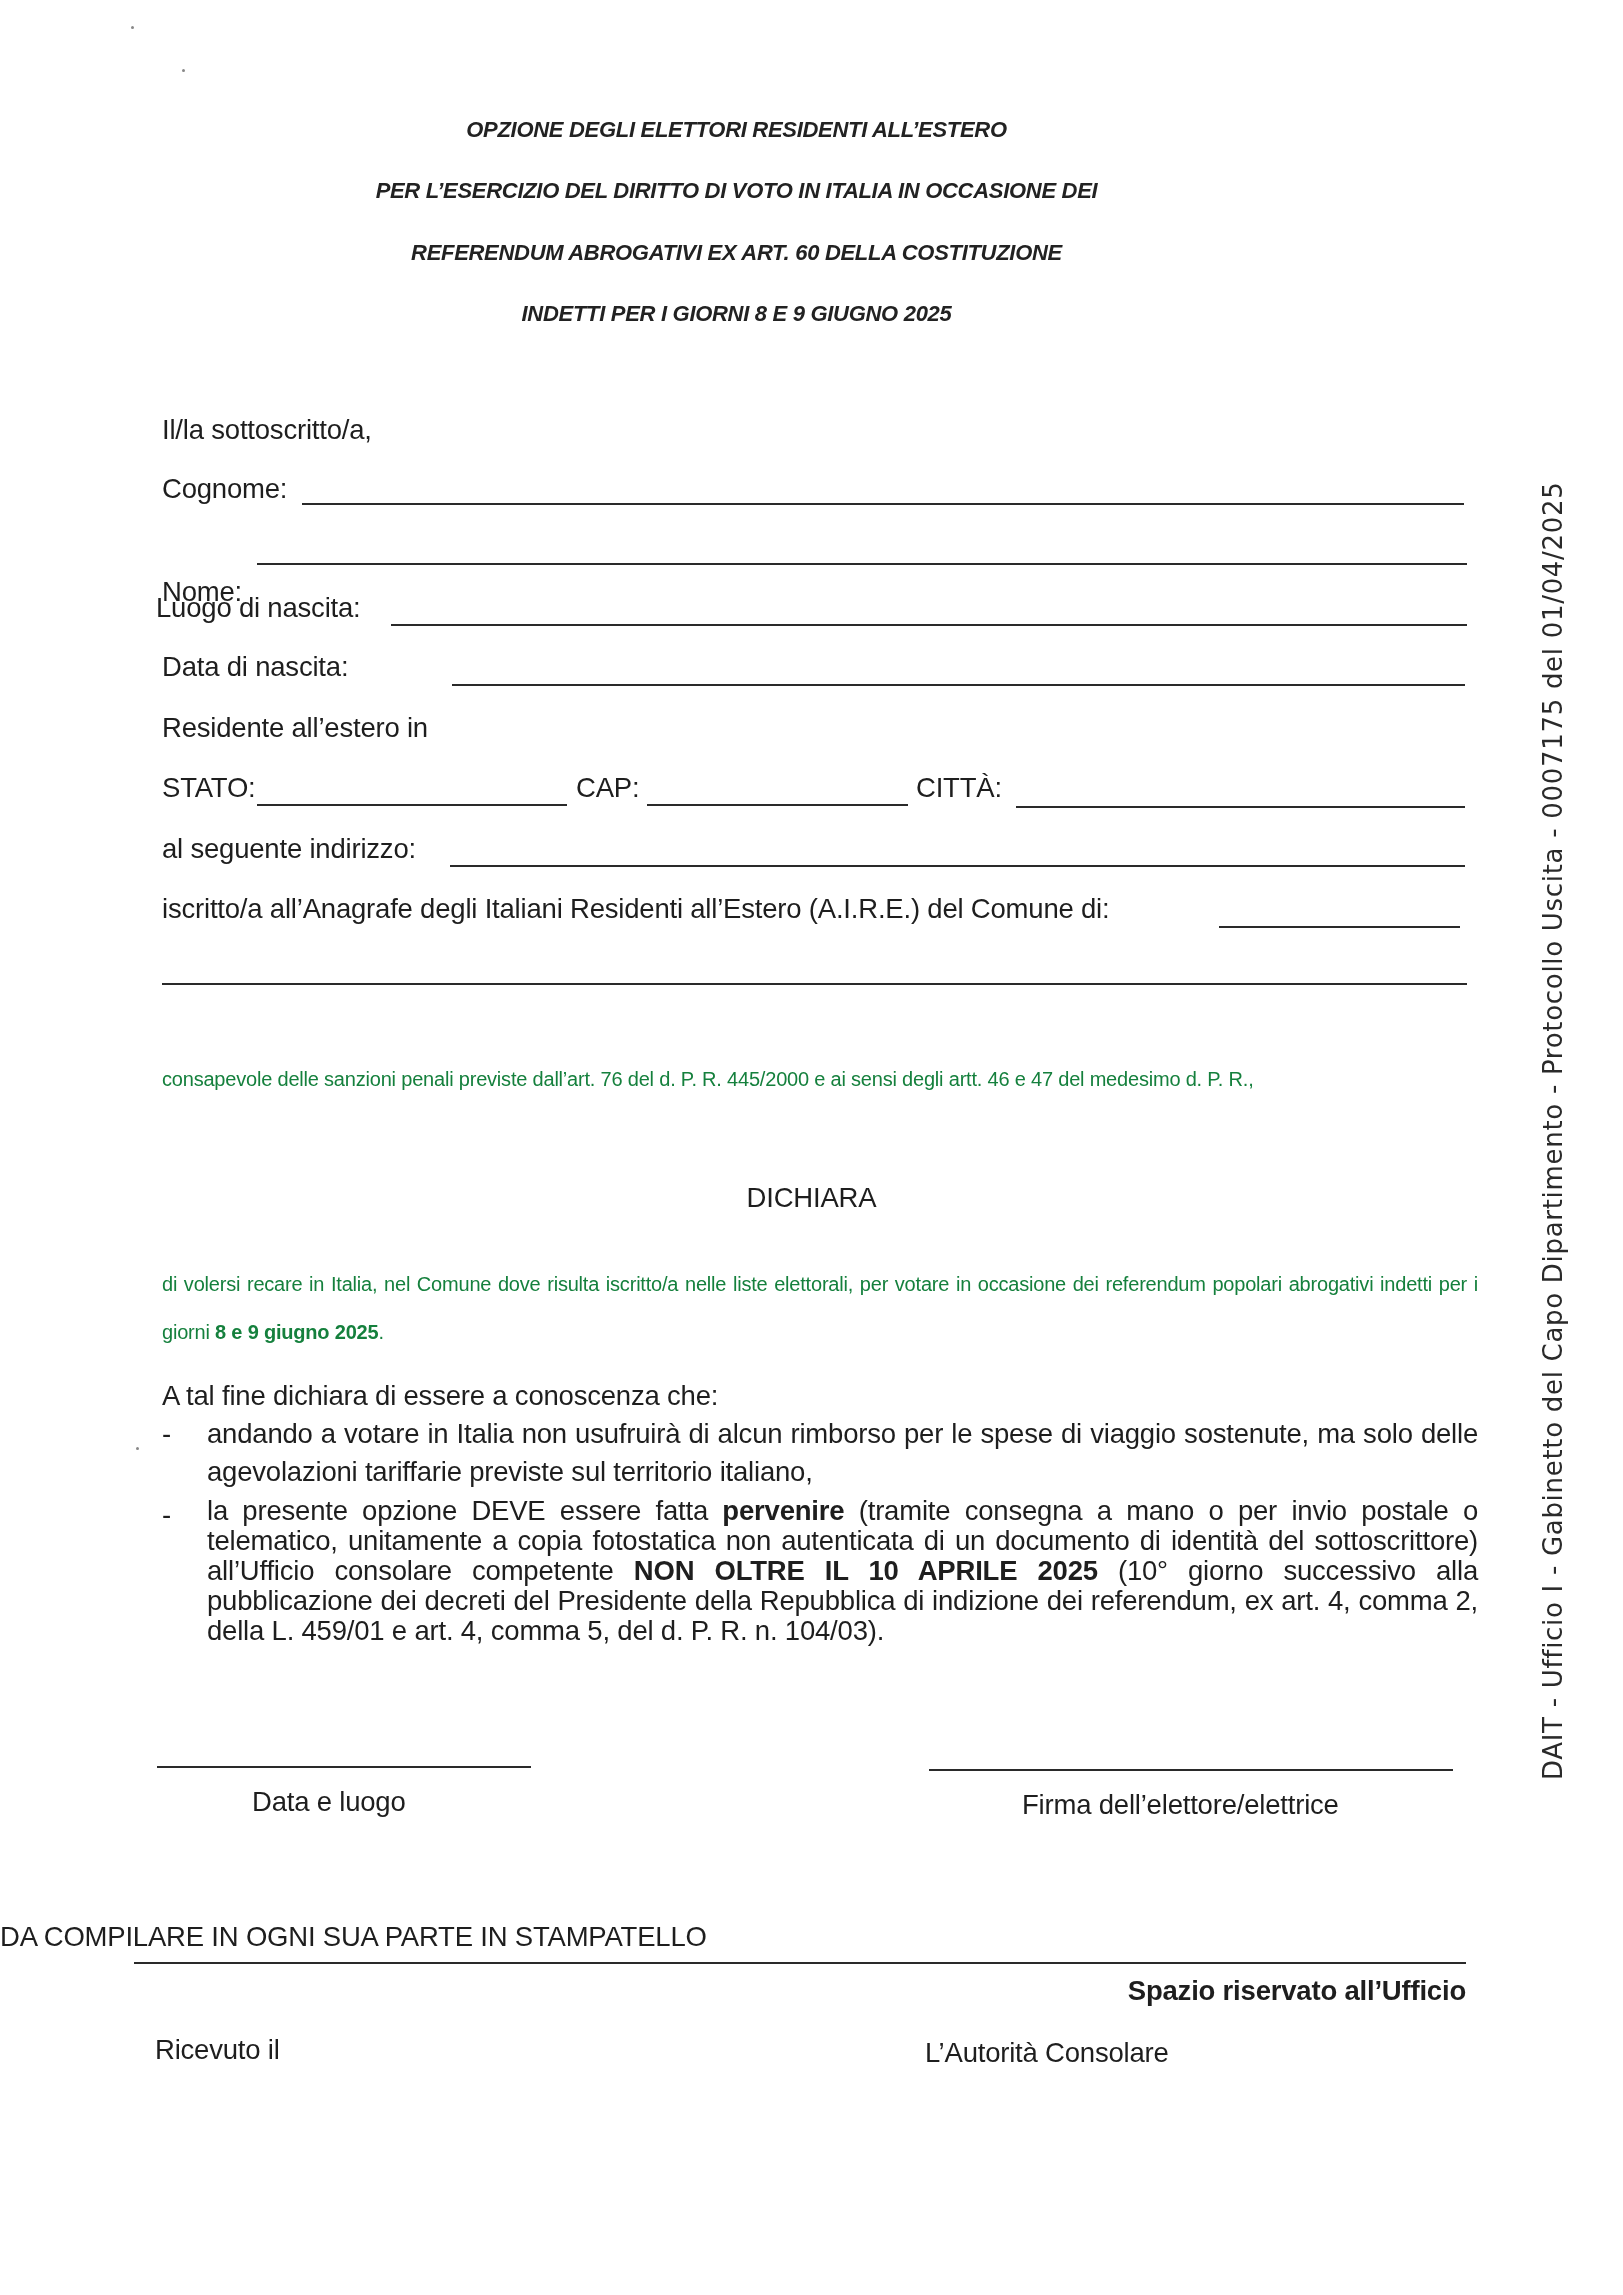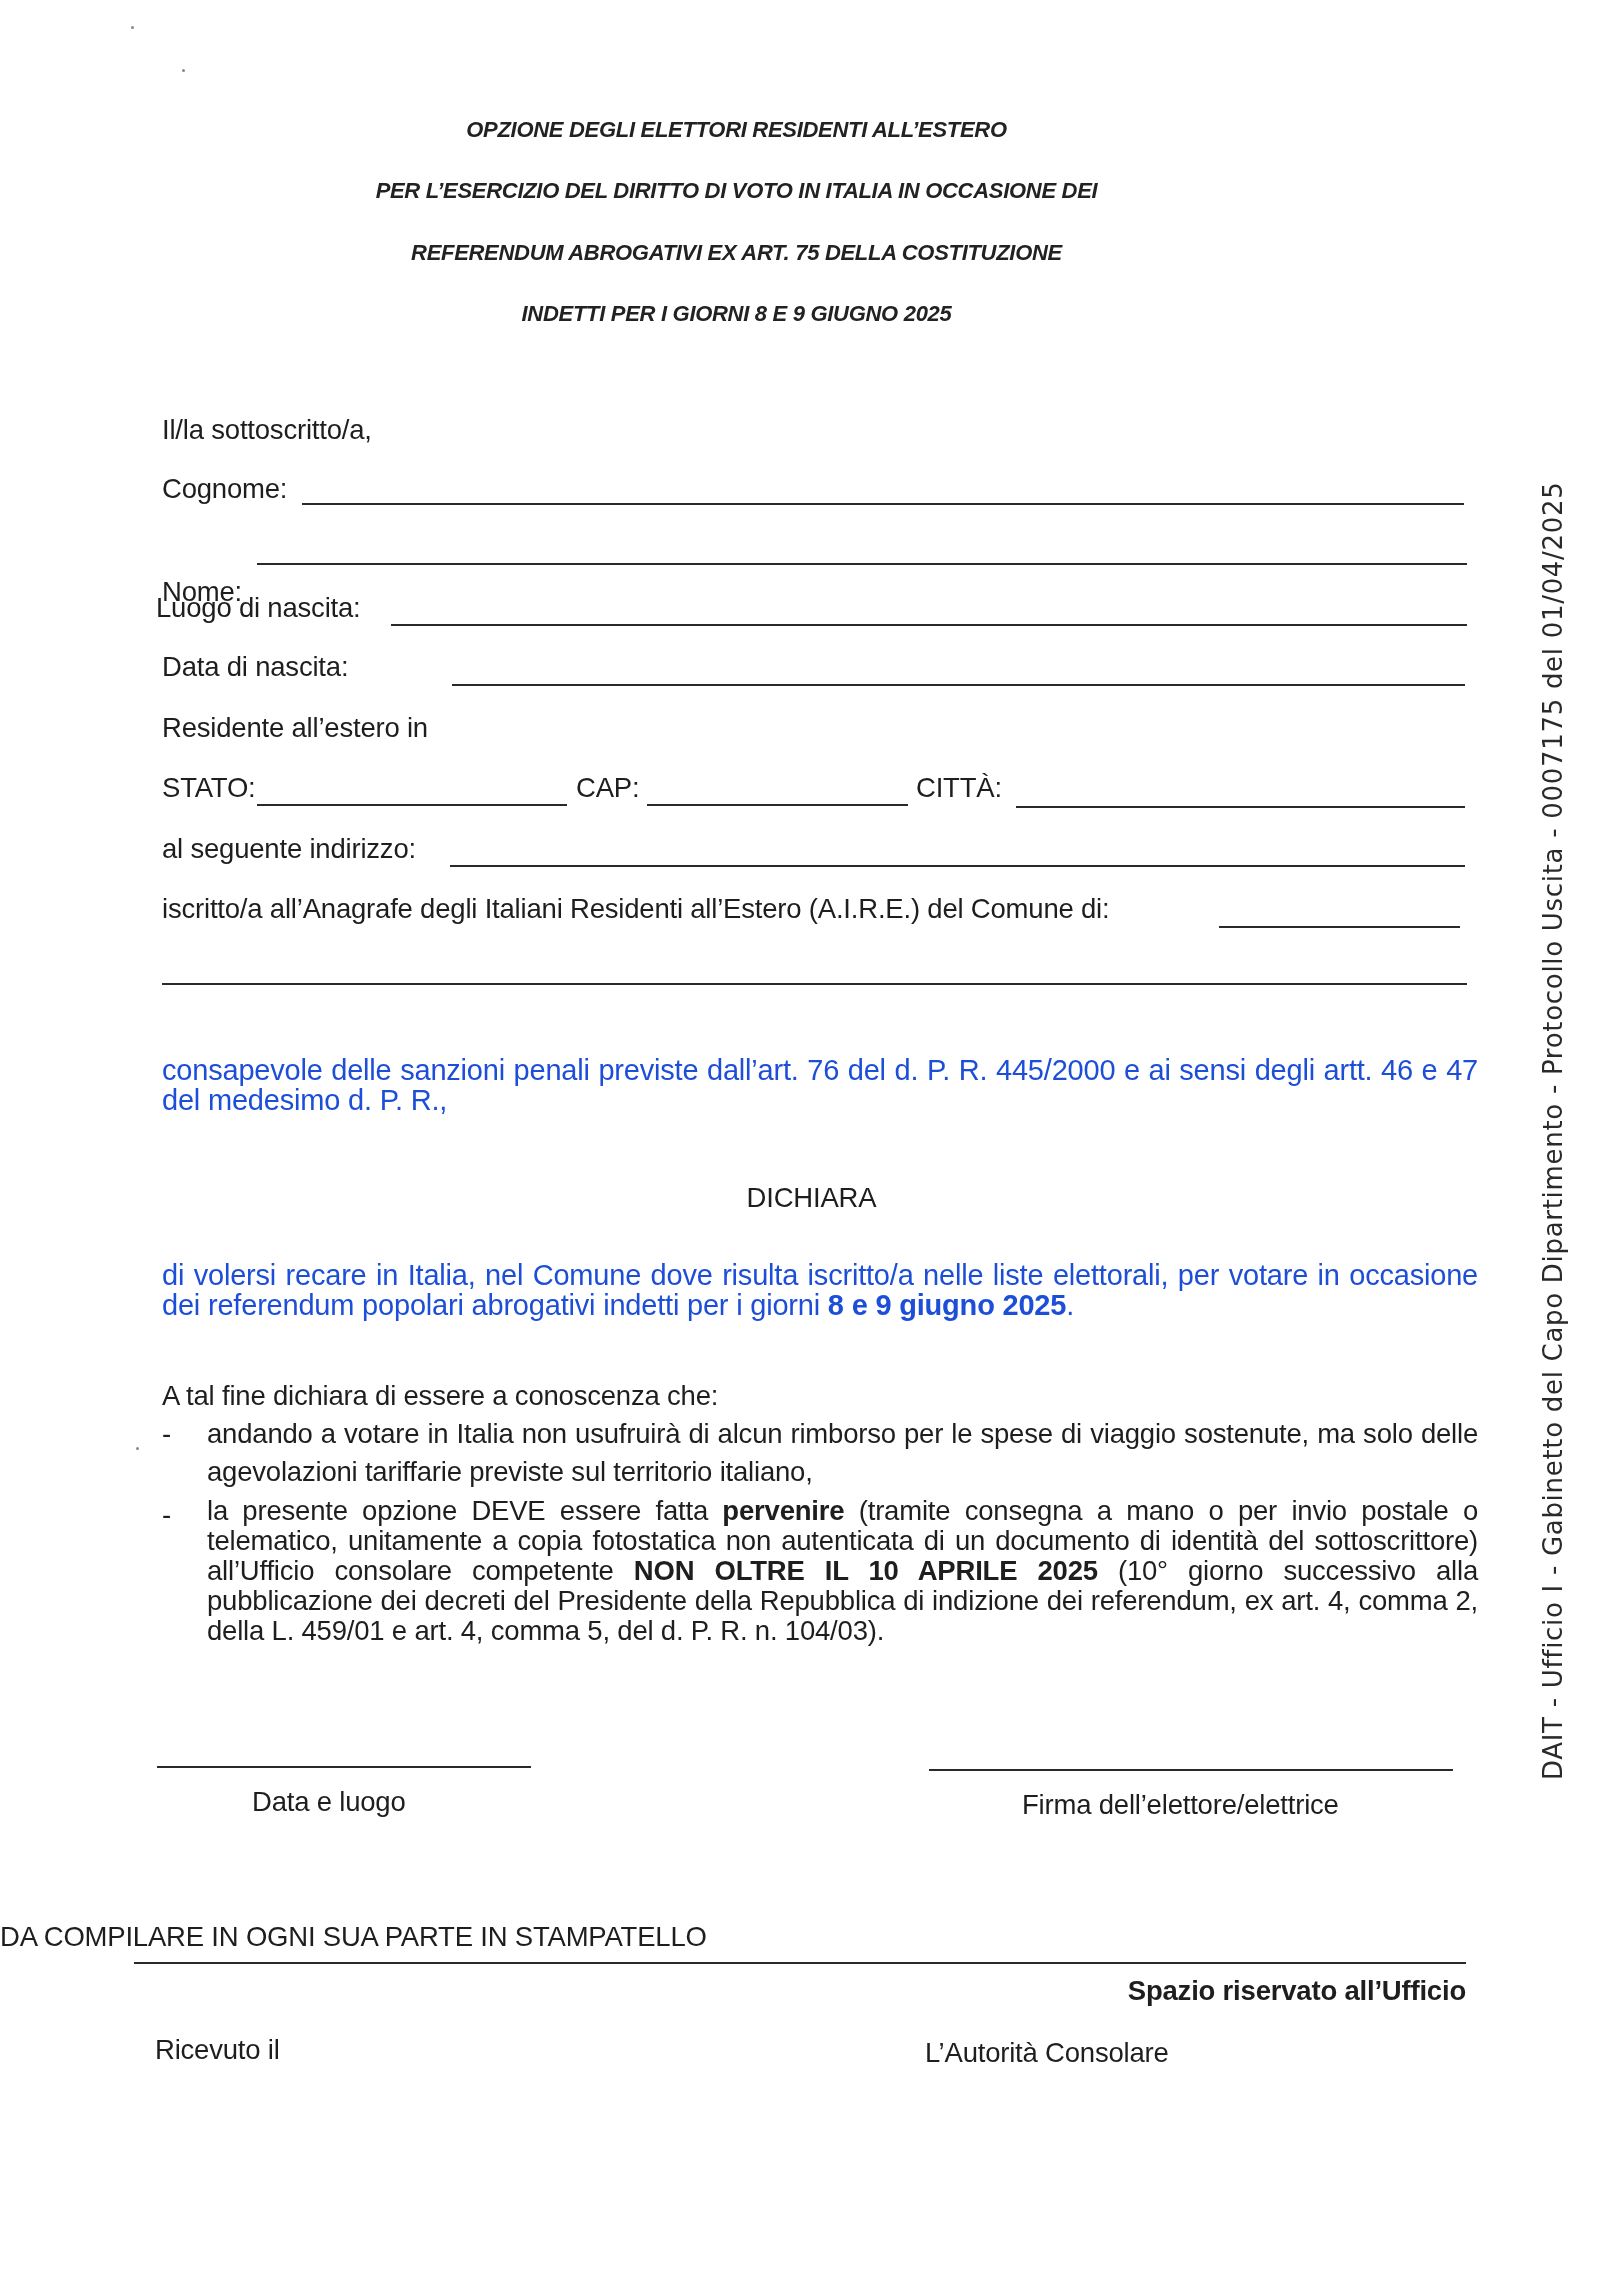--- a/index.html
+++ b/index.html
@@ -9,22 +9,22 @@
     color: #1e1e1e;
   }
   .title {
     position: absolute; left: 0; width: 1473px; text-align: center;
     font-weight: bold; font-style: italic; font-size: 22px; letter-spacing: -0.3px;
     color: #222;
   }
   .txt { position: absolute; font-size: 27.5px; white-space: nowrap; color: #1e1e1e; letter-spacing: -0.2px; }
   .line { position: absolute; height: 0; border-top: 2px solid #2a2a2a; }
   .para {
-    position: absolute; left: 162px; width: 1316px; font-size: 29px; line-height: 30px;
-    text-align: justify; color: #1d4ed8; letter-spacing: -0.2px;
+    position: absolute; left: 162px; width: 1316px; font-size: 20px; line-height: 48px;
+    text-align: justify; color: #15803d; letter-spacing: -0.2px;
   }
   .bullet-item { position: absolute; left: 162px; width: 1316px; font-size: 27.5px; line-height: 38px; color:#1e1e1e; letter-spacing: -0.2px; }
   .bullet-item .dash { position: absolute; left: 0; top: 0; }
   .bullet-item .body { margin-left: 45px; text-align: justify; }
   b { font-weight: bold; }
   .stamp {
     position: absolute; left: 1538px; top: 1780px;
     transform-origin: 0 0; transform: rotate(-90deg);
     font-size: 26px; color: #2a2a2a; white-space: nowrap; letter-spacing: 0.7px;
     font-family: "DejaVu Sans", sans-serif;
@@ -34,21 +34,21 @@
 </head>
 <body>
 
 <div class="speck" style="left:131px;top:26px;"></div>
 <div class="speck" style="left:182px;top:69px;"></div>
 <div class="speck" style="left:136px;top:1447px;"></div>
 
 <div>
   <div class="title" style="top:117px;">OPZIONE DEGLI ELETTORI RESIDENTI ALL’ESTERO</div>
   <div class="title" style="top:178px;">PER L’ESERCIZIO DEL DIRITTO DI VOTO IN ITALIA IN OCCASIONE DEI</div>
-  <div class="title" style="top:240px;">REFERENDUM ABROGATIVI EX ART. 75 DELLA COSTITUZIONE</div>
+  <div class="title" style="top:240px;">REFERENDUM ABROGATIVI EX ART. 60 DELLA COSTITUZIONE</div>
   <div class="title" style="top:301px;">INDETTI PER I GIORNI 8 E 9 GIUGNO 2025</div>
 </div>
 
 <div>
   <div class="txt" style="left:162px;top:414px;">Il/la sottoscritto/a,</div>
 
   <div class="txt" style="left:162px;top:473px;">Cognome:</div>
   <div class="line" style="left:302px;top:503px;width:1162px;"></div>
 
   <div class="txt" style="left:162px;top:531px;margin-top:45px;">Nome:</div>

